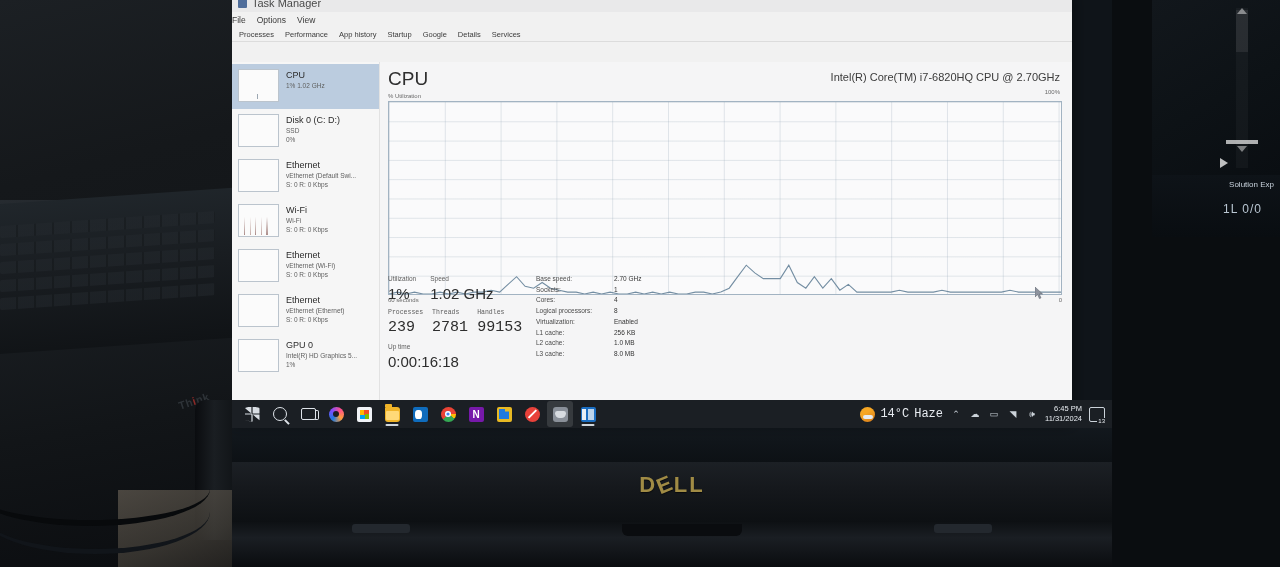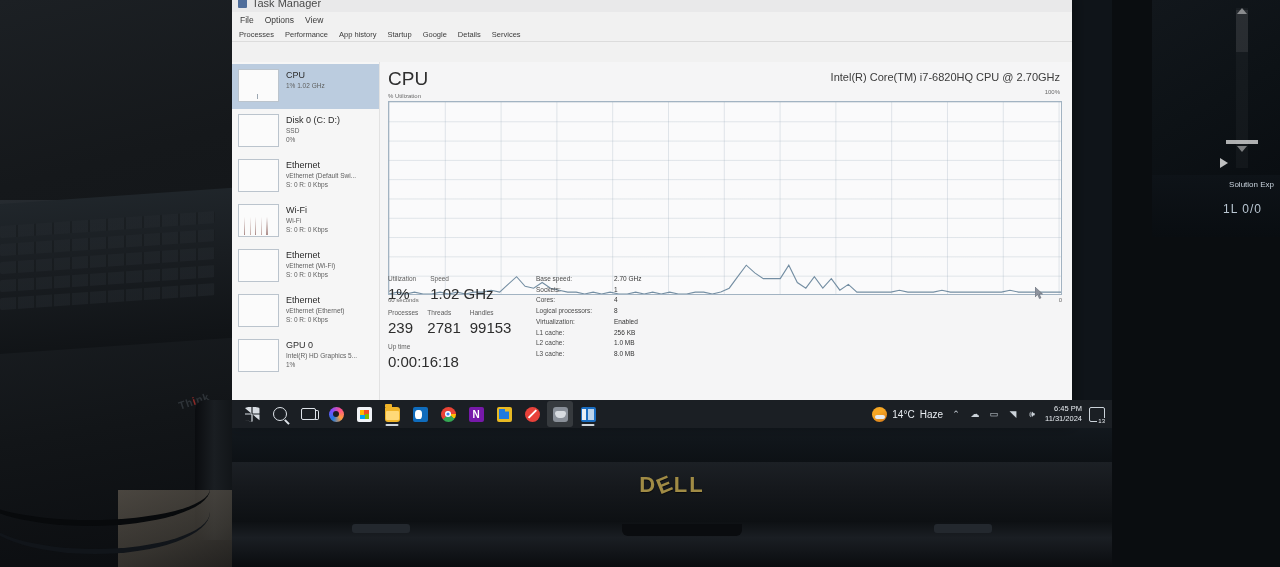--- a/index.html
+++ b/index.html
@@ -140,21 +140,21 @@
     filter:saturate(.82) brightness(1.0);
   }
   #tm-titlebar {
     height:18px; background:#e9e9ea; display:flex; align-items:center;
     padding-left:6px; gap:5px; flex:none;
   }
   #tm-title-ico { width:9px; height:9px; background:#4a6fa5; border-radius:1px; flex:none; }
   #tm-title-text { font-size:11px; color:#4a4a4a; }
   #tm-menubar {
     height:15px; background:#f1f1f1; display:flex; align-items:center;
-    gap:11px; padding-left:8px; font-size:8.5px; color:#3a3a3a; flex:none;
+    gap:11px; font-size:8.5px; color:#3a3a3a; flex:none;
   }
   #tm-menubar span { cursor:default; }
   #tm-tabs {
     height:15px; background:#f1f1f1; display:flex; align-items:center;
     gap:11px; padding-left:7px; font-size:7.5px; color:#3c3c3c; flex:none;
     border-bottom:1px solid #dcdcdc;
   }
   #tm-body { flex:1; display:flex; min-height:0;margin-top:20px; }
 
   
@@ -217,21 +217,21 @@
     position:absolute; left:0; right:0; top:196px;
     display:flex; justify-content:space-between; font-size:6px; color:#6a6a6a;
   }
   #stats { position:absolute; left:8px; top:212px; right:10px; display:flex; }
   #stats-left { width:148px; flex:none; }
   .stat-grid { display:flex; }
   .stat-cell { margin-right:14px; }
   .stat-cap { font-size:6.5px; color:#5c5c5c; line-height:10px; }
   .stat-val { font-size:15px; color:#2d2d2d; line-height:19px; font-weight:normal; }
   .stat-row2 { margin-top:5px; }
-  .stat-row2 .stat-cell { margin-right:9px; }
+  .stat-row2 .stat-cell { margin-right:9px;font-family:Liberation Mono, monospace; }
   .stat-row3 { margin-top:5px; }
   #stats-right { flex:1; padding-left:0; }
   .sysrow { display:flex; font-size:6.5px; color:#4a4a4a; line-height:10.7px; }
   .sysrow .k { width:78px; flex:none; }
   .sysrow .v { color:#333; }
 
   
   #tm-footer {
     height:19px; background:#f1f1f1; border-top:1px solid #e0e0e0;
     display:flex; align-items:center; gap:14px; padding-left:9px; flex:none;
@@ -303,21 +303,21 @@
   .ico-mask::after { content:""; position:absolute; left:2px; top:4px; width:11px; height:7px;
     background:#d7dbe0; border-radius:3px 3px 6px 6px; }
   .ico-taskmgr { background:#1b6ec2; border-radius:2px; }
   .ico-taskmgr::before { content:""; position:absolute; left:1.5px; top:2px; width:4px; height:11px;
     background:#e8eef5; }
   .ico-taskmgr::after { content:""; position:absolute; left:7px; top:2px; right:1.5px; height:11px;
     background:#bcd4ec; }
 
   #tb-right { margin-left:auto; display:flex; align-items:center;
               gap:7px; padding-right:7px; }
-  #weather { display:flex; align-items:center; gap:5px; font-size:10px; color:#e8ecf1; }
+  #weather { display:flex; align-items:center; gap:5px; font-size:12px; color:#e8ecf1;font-family:Liberation Mono, monospace; }
   #weather-ico { width:15px; height:15px; border-radius:50%;
     background:linear-gradient(150deg,#f6a623 40%,#d4781a); position:relative; }
   #weather-ico::after { content:""; position:absolute; left:2.5px; bottom:2.5px;
     width:10px; height:4px; background:#e6ebf0; border-radius:3px; }
   .tray-ico { width:12px; height:12px; color:#ccd3da; font-size:9px; line-height:12px;
               text-align:center; }
   #clock { text-align:right; font-size:7.5px; color:#e8ecf1; line-height:10px; }
   #notif { position:relative; width:16px; height:15px; }
   #notif-body { position:absolute; inset:0; border:1.4px solid #ccd3da; border-radius:2px; }
   #notif-badge { position:absolute; right:-1px; bottom:-2px; font-size:6px; color:#e8ecf1;

